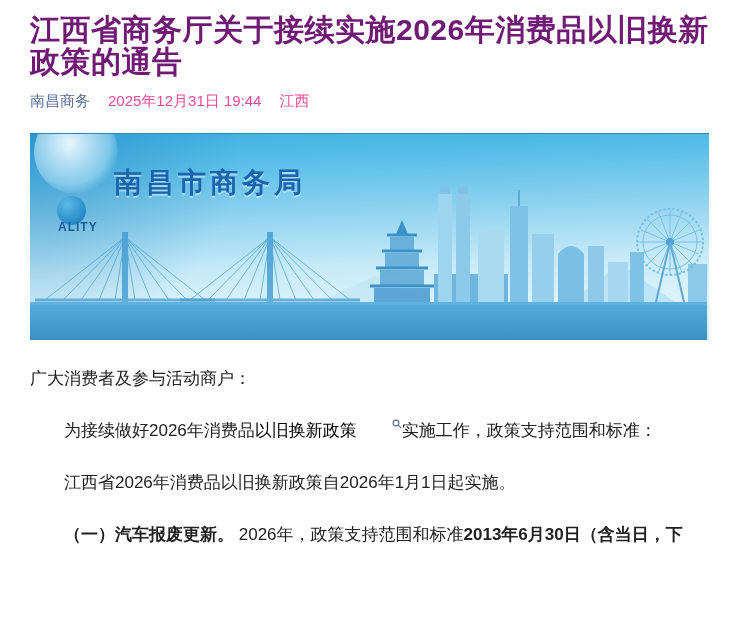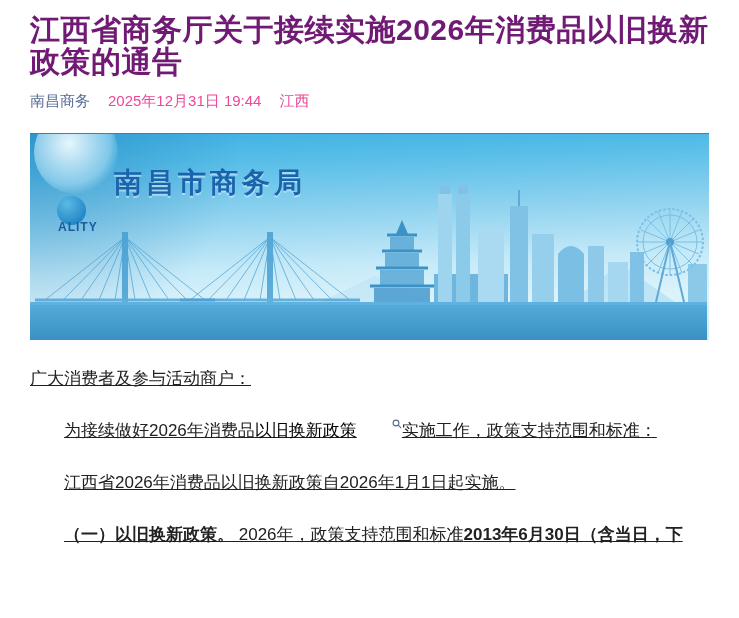--- a/index.html
+++ b/index.html
@@ -49,21 +49,21 @@
     white-space:nowrap;
   }
   .watermark{
     position:absolute;left:-3px;top:86px;z-index:3;
     font-size:12px;font-weight:700;letter-spacing:1px;color:#1a5c9e;margin-left:31px;
   }
   .skyline{position:absolute;left:0;top:0;width:677px;height:206px;z-index:2;}
 
   
   .content{margin-top:26px;font-size:17px;color:#212121;}
-  .content p{margin:0 0 26px 0;line-height:26px;text-decoration:underline;}
+  .content p{margin:0 0 26px 0;line-height:26px;}
   .indent{text-indent:2em;}
   .hd{font-weight:700;}
   .b{font-weight:700;}
   .kw-link{color:#000000;cursor:pointer;text-decoration:none;}
   .kw-sup{
     display:inline-block;vertical-align:super;font-size:10px;line-height:10px;
     margin-left:1px;
   }
 </style>
 </head>
@@ -185,16 +185,16 @@
 
     <p class="indent"><span>为接续做好2026年消费品</span><span class="kw-link"><span>以旧换新政策</span><span class="kw-sup"><svg width="10" height="10" viewBox="0 0 10 10">
               <circle cx="4" cy="4" r="2.9" fill="none" stroke="#576b95" stroke-width="1.1"></circle>
               <line x1="6.2" y1="6.2" x2="9.2" y2="9.2" stroke="#576b95" stroke-width="1.1"></line>
             </svg></span></span><span>实施工作，政策支持范围和标准：</span></p>
 
 
     <p class="indent">江西省2026年消费品以旧换新政策自2026年1月1日起实施。</p>
 
 
-    <p class="indent"><span class="b">（一）以旧换新政策。</span><span> 2026年，政策支持范围和标准</span><span class="b">2013年6月30日（含当日，下</span></p>
+    <p class="indent"><span class="b">（一）汽车报废更新。</span><span> 2026年，政策支持范围和标准</span><span class="b">2013年6月30日（含当日，下</span></p>
 
   </div>
 </div>
 
 </body></html>

